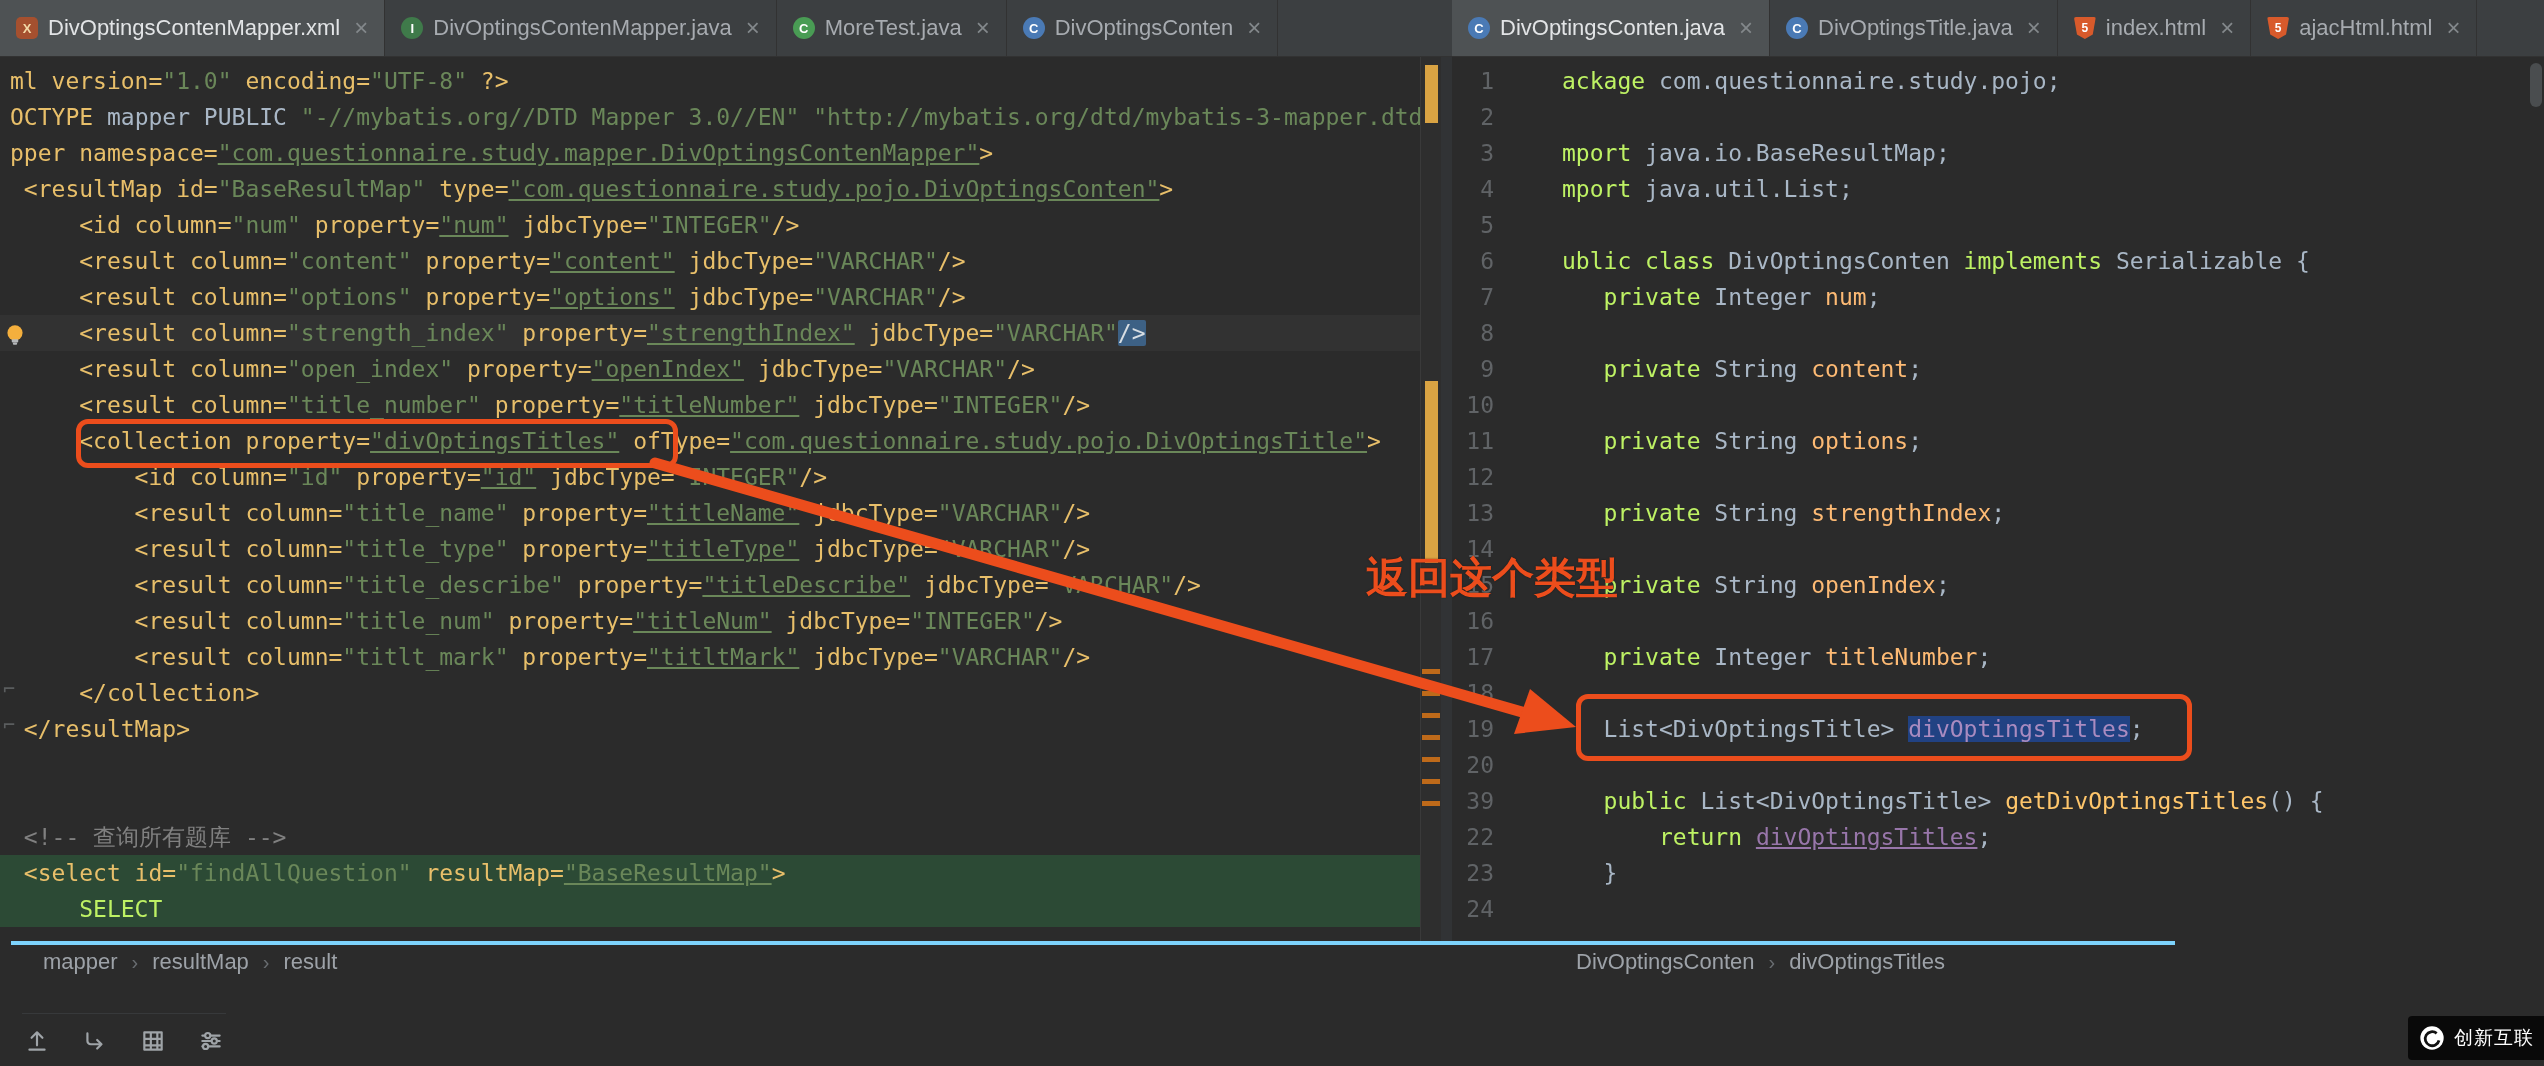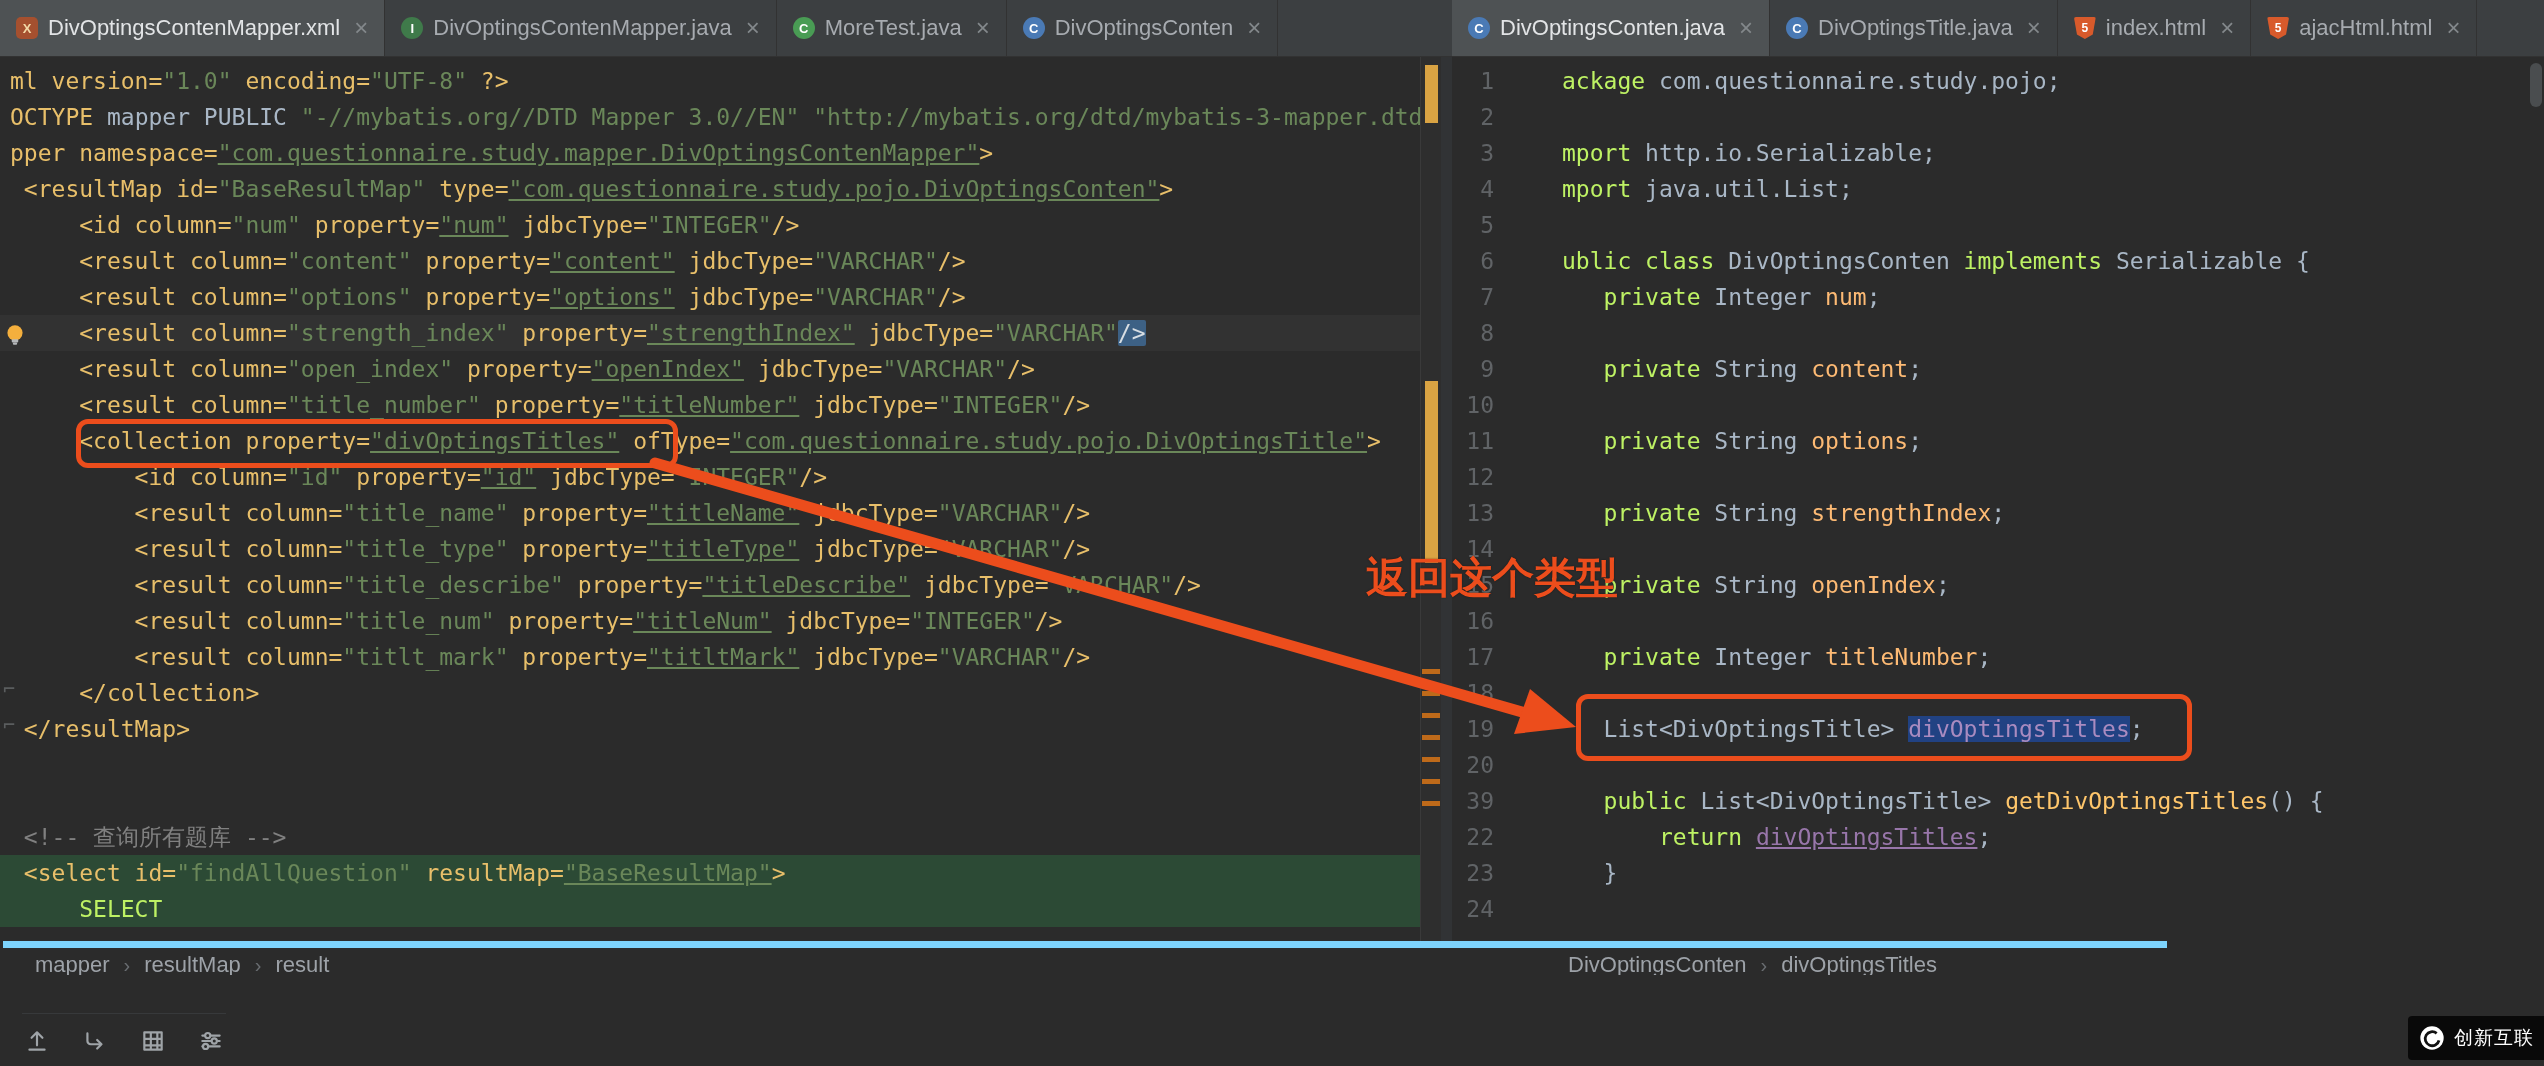--- a/index.html
+++ b/index.html
@@ -65,22 +65,22 @@
   .tk-b { color:#D8DEE3; background:#3D6185; border-radius:2px; }
   .tk-f { color:#fdba74; }
   .tk-x { color:#A98BC0; background:#214283; }
   .tk-w { color:#9876AA; text-decoration:underline; }
   .tk-m { color:#FFC66B; }
 
   .bulb { position:absolute; left:2px; top:263px; width:26px; height:30px; }
   .fold-mark { position:absolute; left:3px; color:#5A5D5E; font-size:20px; line-height:20px; }
 
   
-  .breadcrumbs { position:absolute; left:3px; top:941px; width:2164px; height:34px; background:#2B2B2B;
-                 border-top:7px solid #7dd3fc; font-size:22px; color:#9DA2A8; }
+  .breadcrumbs { position:absolute; left:11px; top:941px; width:2164px; height:34px; background:#2B2B2B;
+                 border-top:4px solid #7dd3fc; font-size:22px; color:#9DA2A8; }
   .crumbs { position:absolute; top:0; height:34px; display:flex; align-items:center; gap:14px; }
   .crumbs.l { left:32px; } .crumbs.r { left:1565px; }
   .crumb-sep { color:#6A6E72; font-size:20px; }
 
   
   .bottombar { position:absolute; left:0; top:975px; width:2544px; height:91px; background:#2B2B2B; }
   .tool-row { position:absolute; left:22px; bottom:10px; display:flex; gap:28px; border-top:1px solid #37393B;
               padding-top:12px; }
   .tool-btn { width:30px; height:30px; display:flex; align-items:center; justify-content:center; }
   .tool-btn svg { stroke:#9FA4A8; fill:none; stroke-width:2; stroke-linecap:round; stroke-linejoin:round; }
@@ -208,21 +208,21 @@
     <div class="jline">
           <span class="jnum">1</span>
           <span class="jcode"><span class="tk-k">ackage </span><span class="tk-p">com.questionnaire.study.pojo;</span></span>
         </div>
         <div class="jline">
           <span class="jnum">2</span>
           <span class="jcode"></span>
         </div>
         <div class="jline">
           <span class="jnum">3</span>
-          <span class="jcode"><span class="tk-k">mport </span><span class="tk-p">http.io.Serializable;</span></span>
+          <span class="jcode"><span class="tk-k">mport </span><span class="tk-p">java.io.BaseResultMap;</span></span>
         </div>
         <div class="jline">
           <span class="jnum">4</span>
           <span class="jcode"><span class="tk-k">mport </span><span class="tk-p">java.util.List;</span></span>
         </div>
         <div class="jline">
           <span class="jnum">5</span>
           <span class="jcode"></span>
         </div>
         <div class="jline">

